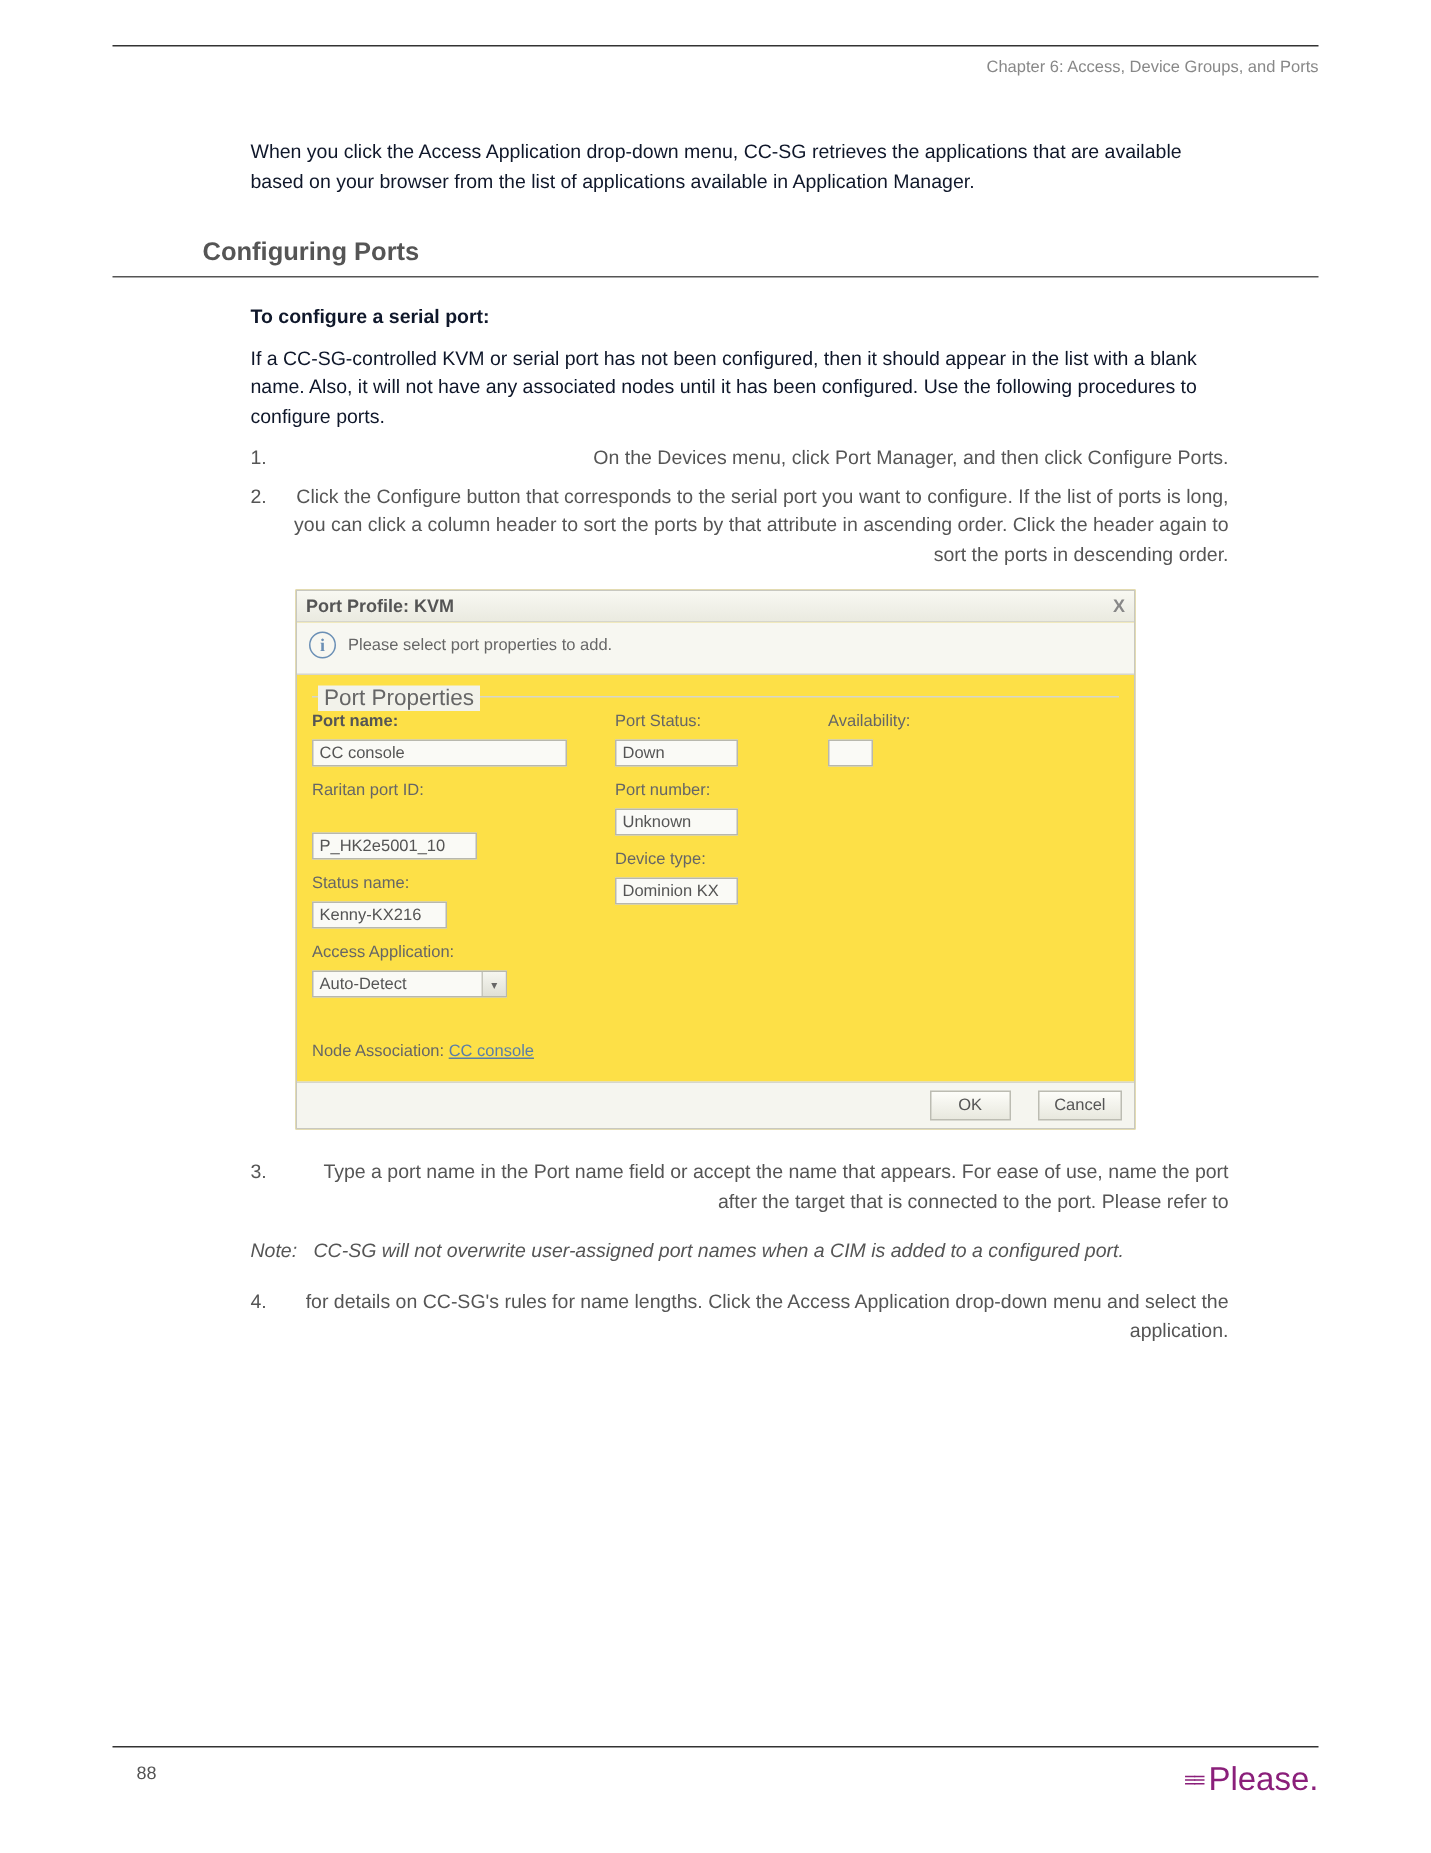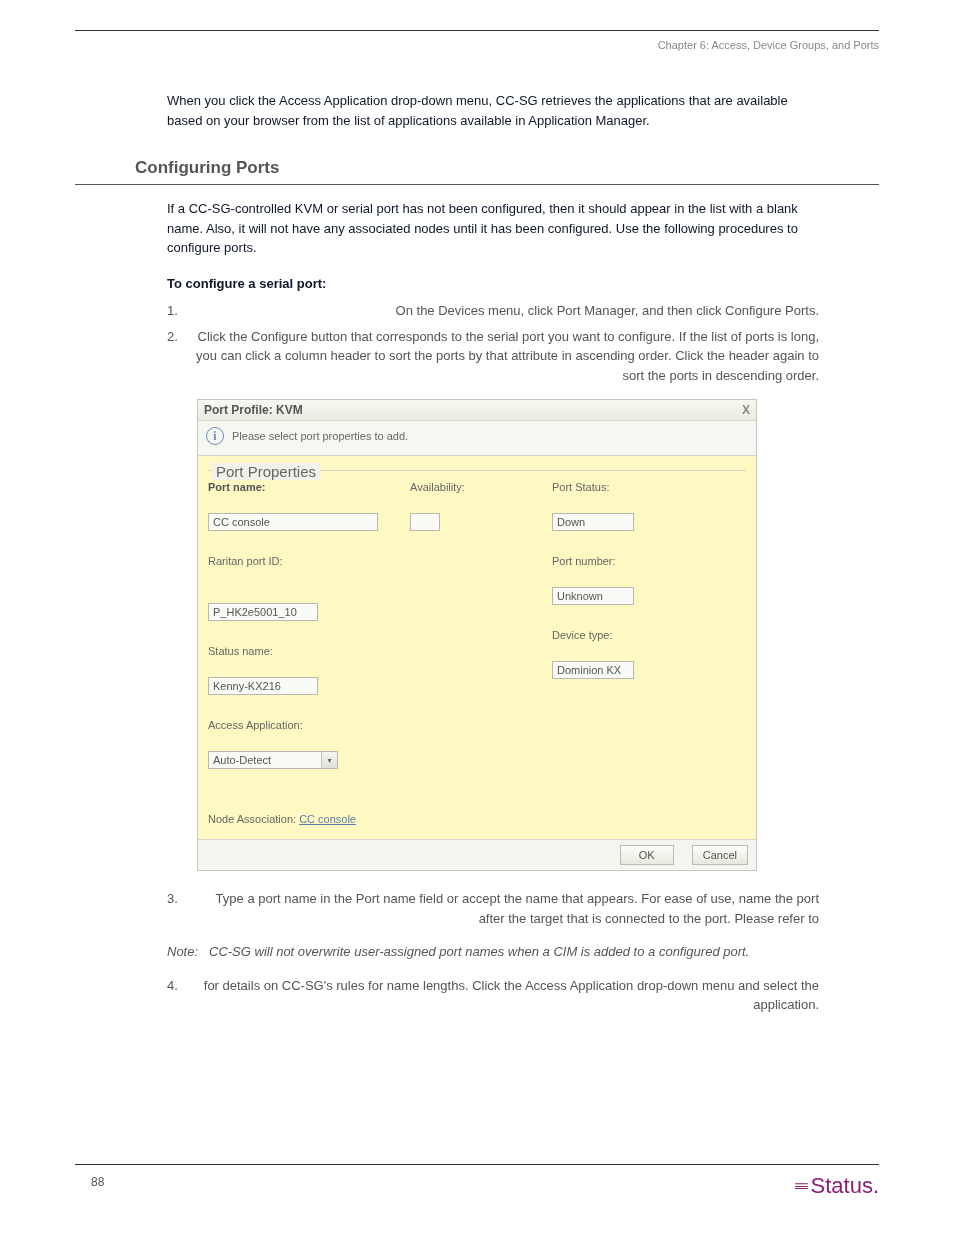--- a/index.html
+++ b/index.html
@@ -55,21 +55,21 @@
   .step-num { width: 22px; flex-shrink: 0; }
   .step-text { flex: 1; text-align: right; }
   .dialog-wrap {
     display: flex;
     justify-content: center;
     margin: 14px 0 18px 0;
   }
   .dialog {
     width: 560px;
     border: 1px solid #c8c8c0;
-    background: #fef9c3;
+    background: #fde047;
     font-size: 11px;
     color: #666;
   }
   .dlg-title {
     display: flex;
     justify-content: space-between;
     align-items: center;
     padding: 3px 6px;
     font-weight: bold;
     font-size: 12px;
@@ -112,21 +112,21 @@
   }
   .fieldset-legend {
     position: absolute;
     top: -8px;
     left: 4px;
     background: #f2f2ea;
     padding: 0 4px;
     font-size: 15px;
   }
   .cols { display: flex; gap: 32px; }
-  .col { display: flex; flex-direction: column; gap: 20px; }
+  .col { display: flex; flex-direction: column; gap: 6px; }
   .col1 { width: 170px; }
   .col2 { width: 110px; }
   .col3 { width: 110px; }
   .lbl { font-size: 11px; color: #666; margin-top: 4px; }
   .lbl.bold { font-weight: bold; color: #555; }
   .txt {
     border: 1px solid #b8b8ae;
     background: #fafaf6;
     height: 18px;
     padding: 1px 4px;
@@ -221,23 +221,23 @@
 
 <div class="page">
   <div class="top-rule"></div>
   <div class="header-line">Chapter 6: Access, Device Groups, and Ports</div>
 
   <p class="body-text">When you click the Access Application drop-down menu, CC-SG retrieves the applications that are available based on your browser from the list of applications available in Application Manager.</p>
 
   <h2 class="section-title">Configuring Ports</h2>
   <div class="section-rule"></div>
 
+  <p class="body-text" style="font-weight:bold; margin-top:16px;">To configure a serial port:</p>
+
   <p class="body-text">If a CC-SG-controlled KVM or serial port has not been configured, then it should appear in the list with a blank name. Also, it will not have any associated nodes until it has been configured. Use the following procedures to configure ports.</p>
-
-  <p class="body-text" style="font-weight:bold; margin-top:16px;">To configure a serial port:</p>
 
   <div class="step">
     <div class="step-num">1.</div>
     <div class="step-text">On the Devices menu, click Port Manager, and then click Configure Ports.</div>
   </div>
   <div class="step">
     <div class="step-num">2.</div>
     <div class="step-text">Click the Configure button that corresponds to the serial port you want to configure. If the list of ports is long, you can click a column header to sort the ports by that attribute in ascending order. Click the header again to sort the ports in descending order.</div>
   </div>
 
@@ -254,42 +254,42 @@
       <div class="dlg-body">
         <div class="fieldset">
           <span class="fieldset-legend">Port Properties</span>
           <div class="cols">
             <div class="col col1">
               <div class="lbl bold">Port name:</div>
               <input class="txt" value="CC console" style="">
               <div class="lbl">Raritan port ID:</div>
               <input class="txt" style="width: 110px; margin-top: 16px;" value="P_HK2e5001_10">
               <div class="lbl">Status name:</div>
-              <input class="txt" style="width: 110px;" value="Kenny-KX216">
+              <input class="txt" style="width: 90px;" value="Kenny-KX216">
               <div class="lbl">Access Application:</div>
               <div class="dd">
                 <span class="dd-text">Auto-Detect</span>
                 <span class="dd-btn">▾</span>
               </div>
               <div class="node-assoc">
                 <span>Node Association:</span>
                 <a href="#" class="link">CC console</a>
               </div>
             </div>
-            <div class="col col3">
-              <div class="lbl">Availability:</div>
-              <input class="txt tiny" value="" style="">
-            </div>
             <div class="col col2">
               <div class="lbl">Port Status:</div>
               <input class="txt small" value="Down" style="">
               <div class="lbl">Port number:</div>
               <input class="txt small" value="Unknown" style="">
               <div class="lbl">Device type:</div>
               <input class="txt small" value="Dominion KX" style="">
+            </div>
+            <div class="col col3">
+              <div class="lbl">Availability:</div>
+              <input class="txt tiny" value="" style="">
             </div>
           </div>
         </div>
       </div>
       <div class="dlg-footer">
         <button class="btn">OK</button>
         <button class="btn">Cancel</button>
       </div>
     </div>
   </div>
@@ -307,14 +307,14 @@
   <div class="step">
     <div class="step-num">4.</div>
     <div class="step-text">for details on CC-SG's rules for name lengths. Click the Access Application drop-down menu and select the application.</div>
   </div>
 </div>
 
 <div class="bottom-rule"></div>
 <div class="page-num">88</div>
 <div class="brand">
   <span class="brand-icon">≡≡</span>
-  <span class="brand-text">Status.</span>
+  <span class="brand-text">Please.</span>
 </div>
 
 </body></html>

